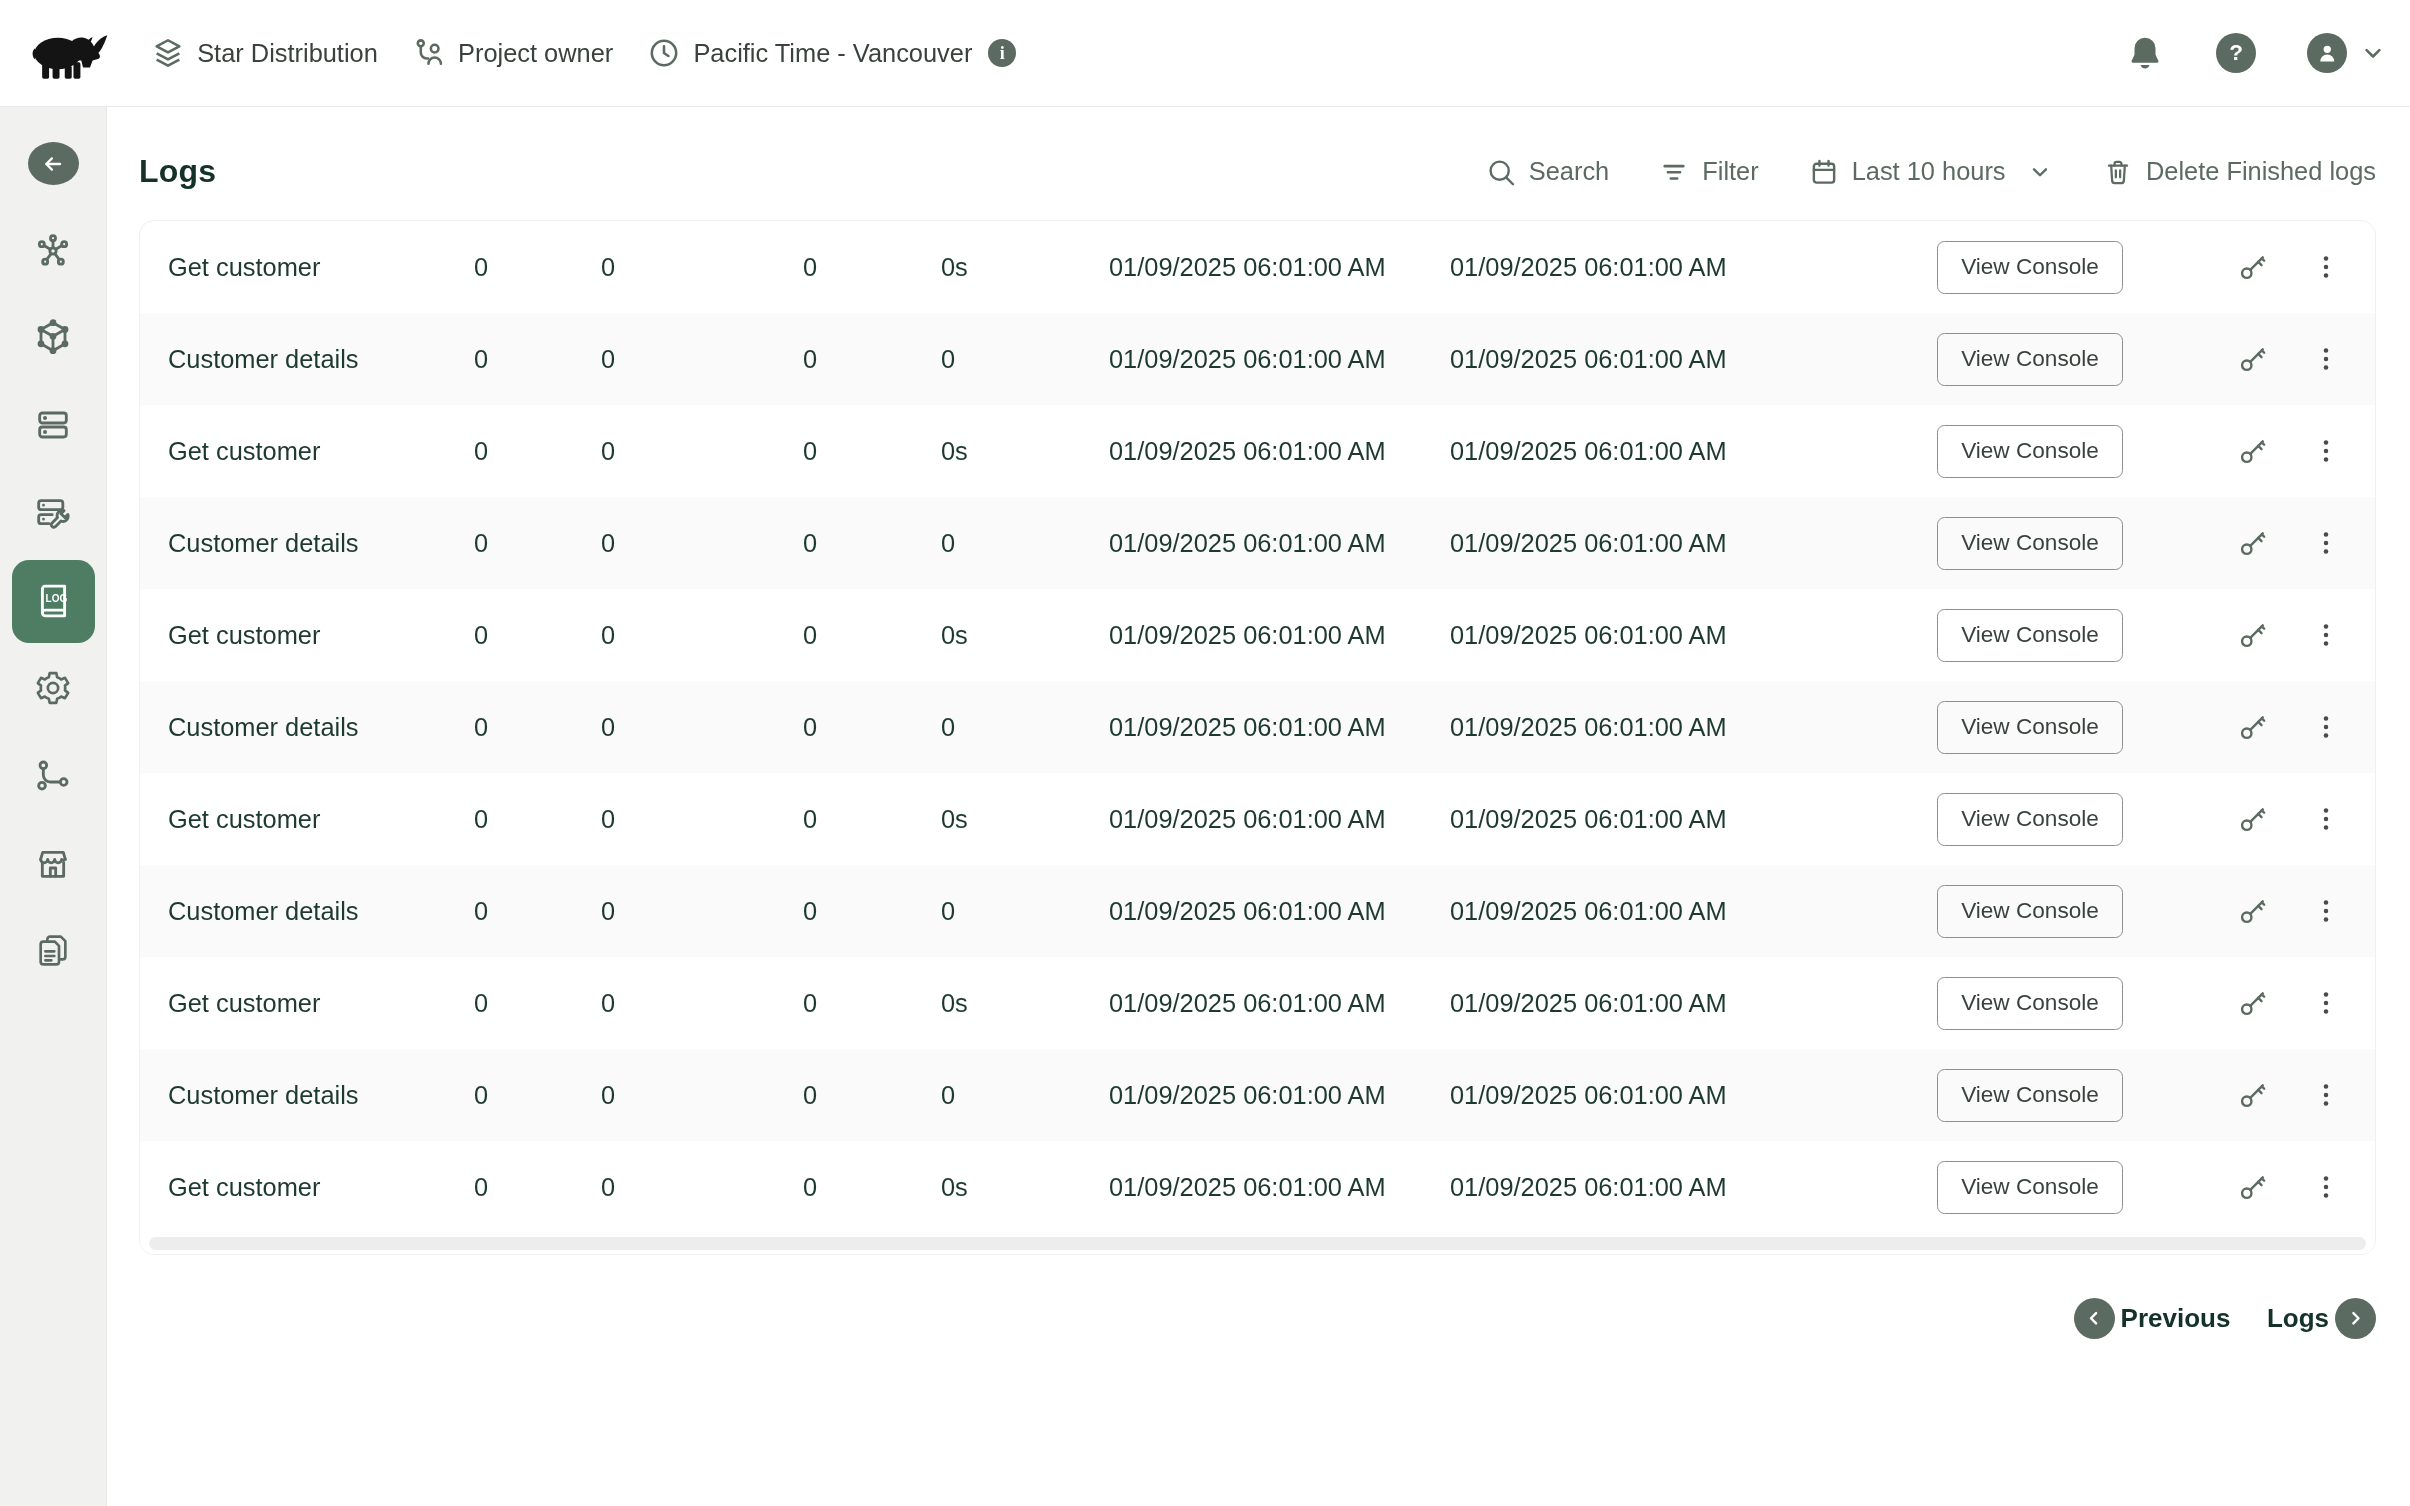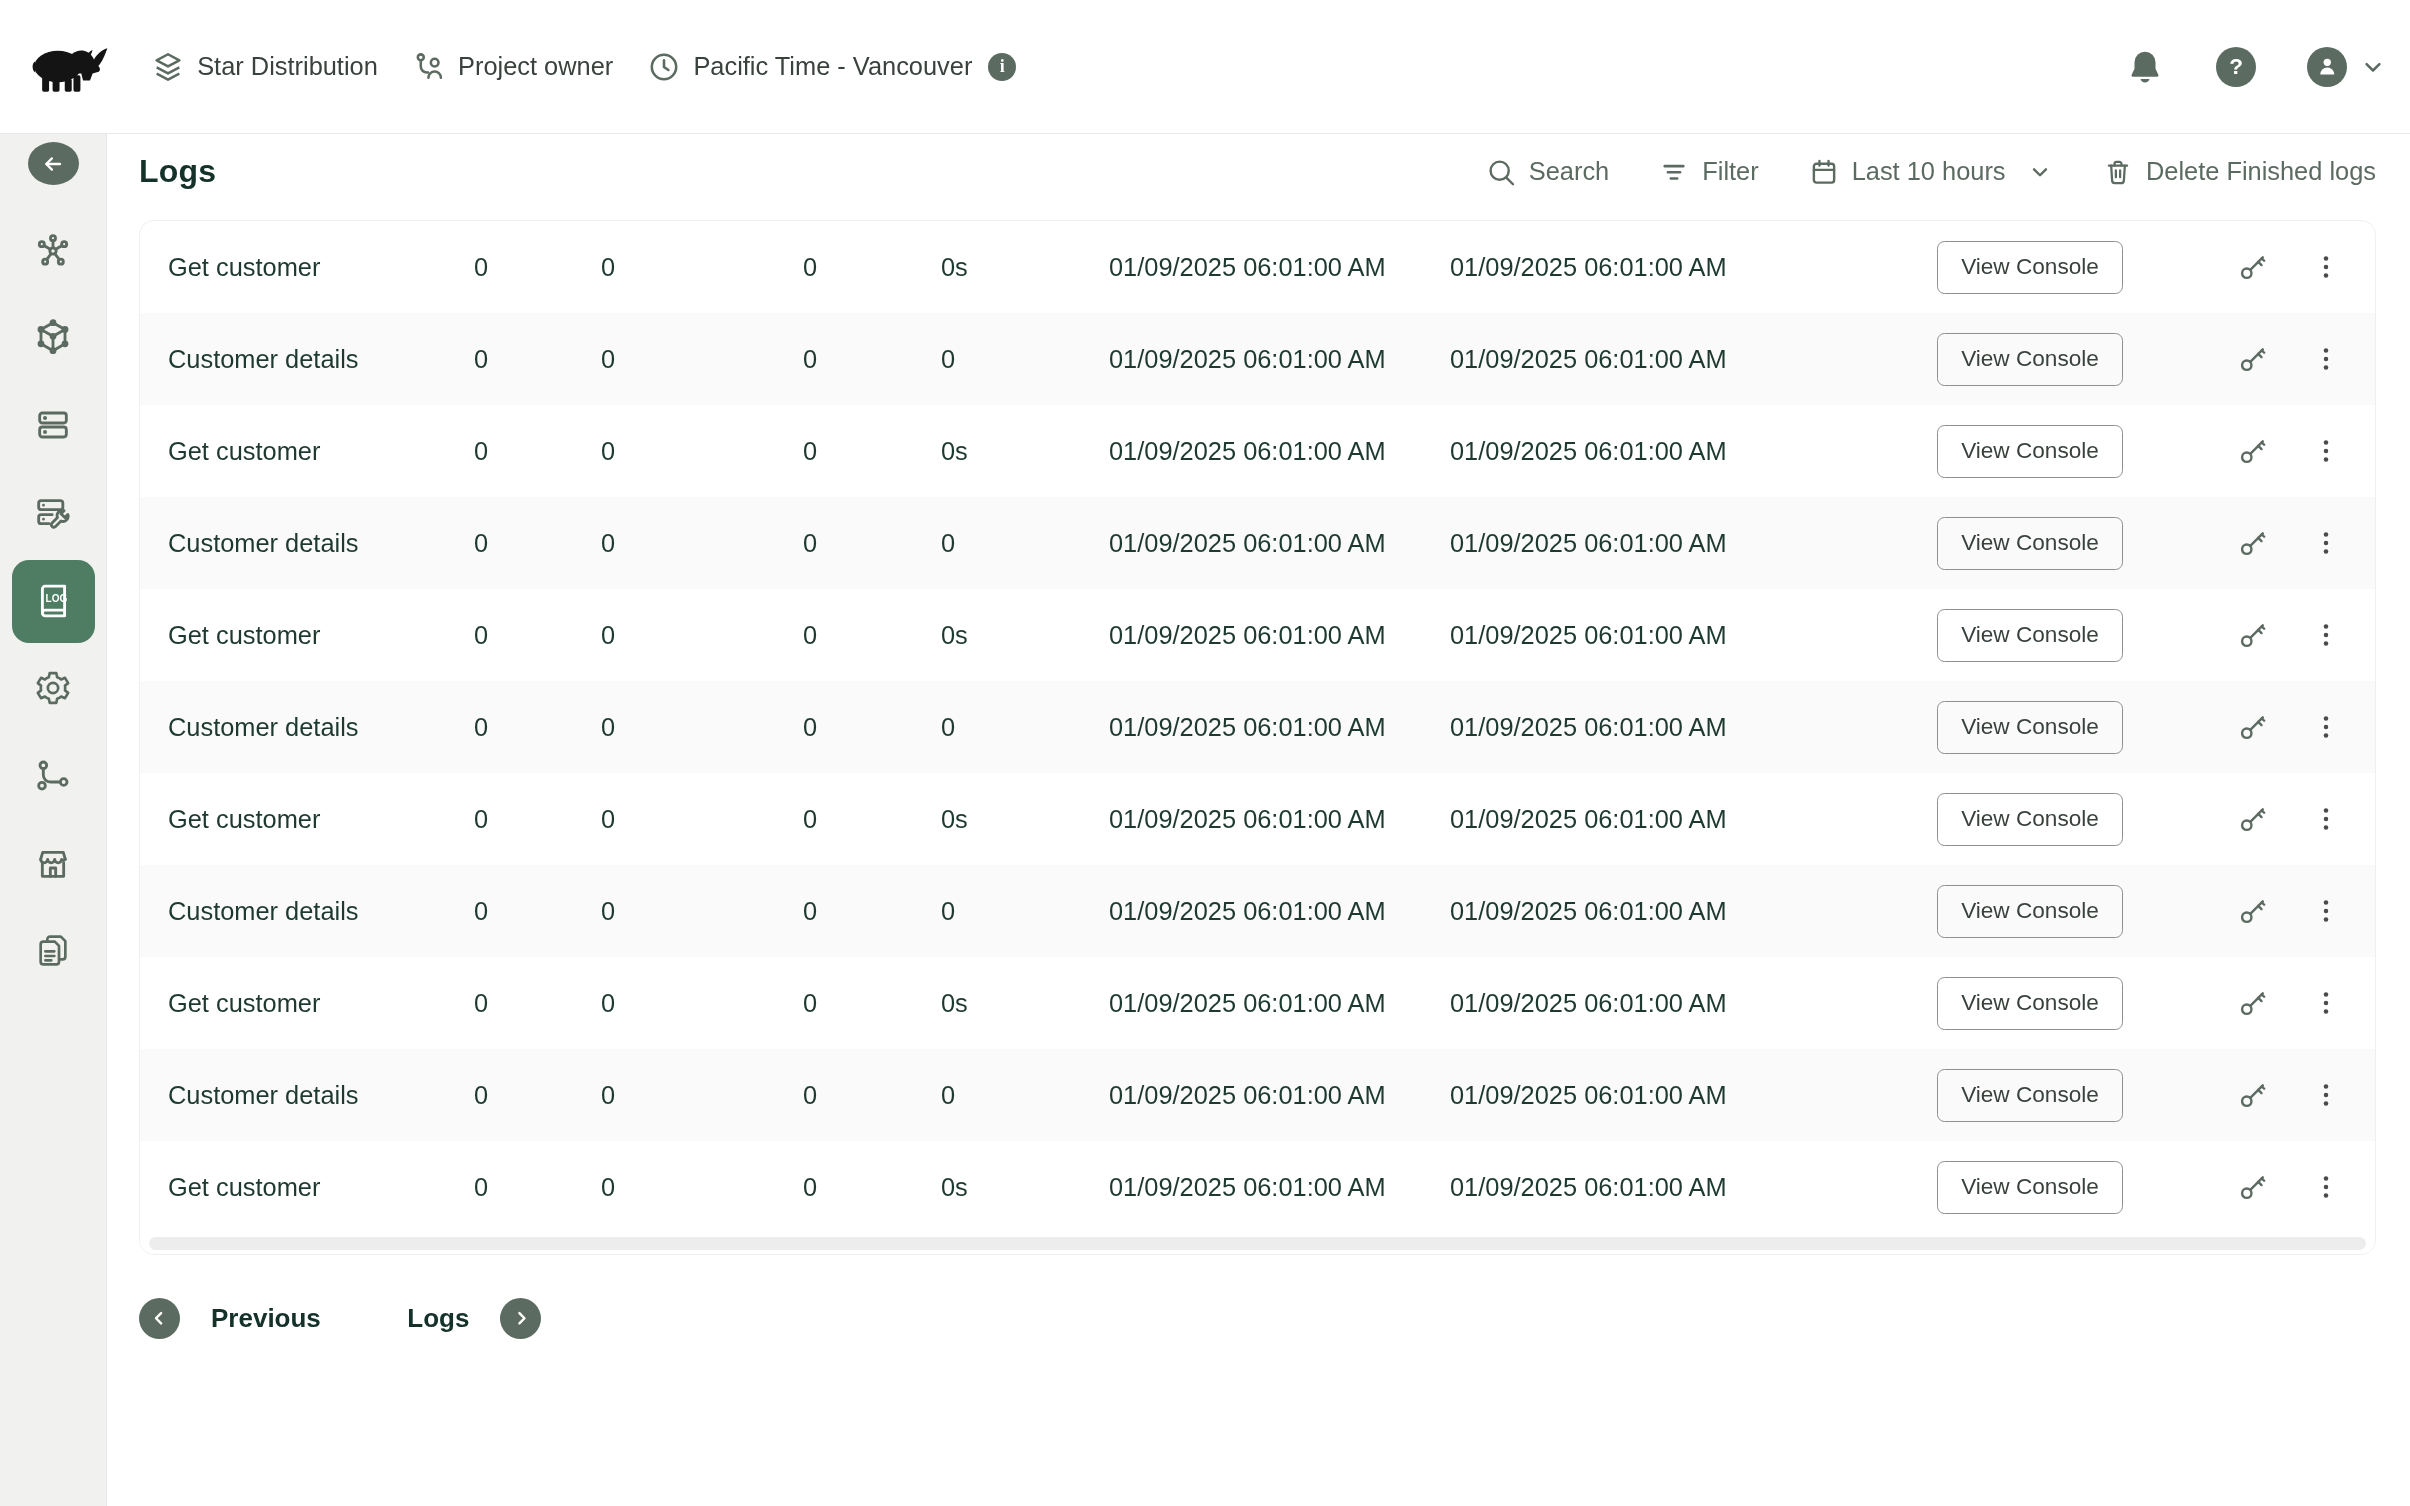--- a/index.html
+++ b/index.html
@@ -1,20 +1,20 @@
 <!DOCTYPE html>
 <html style="font-size:15px"><head>
 <meta charset="utf-8">
 <style>
   * { box-sizing: border-box; margin: 0; padding: 0; }
   html, body { width: 2411px; height: 1507px; overflow: hidden; background: #fff;
     font-family: "Liberation Sans", "DejaVu Sans", sans-serif; color: #1e3a30; }
 
   
-  .topbar { position: absolute; left: 0; top: 0; width: 2411px; height: 134px;
+  .topbar { position: absolute; left: 0; top: 0; width: 2411px; height: 107px;
     background: #fff; border-bottom: 0.9px solid #e9e9e9; display: flex; align-items: center;
     padding: 0 24.5px 0 21px; z-index: 5; }
   .logo-wrap { width: 90px; height: 81px; display: flex; align-items: center; justify-content: center; margin-right: 40px; }
   .topnav { display: flex; align-items: center; gap: 34px; }
   .topnav-item { display: flex; align-items: center; gap: 12.2px; color: #39423c; font-size: 25.4px; font-weight: 500; cursor: default; }
   .topnav-item .ic { color: #5c6b61; display: flex; }
   .info-badge { width: 28px; height: 28px; border-radius: 50%; background: #5c6b61; color: #fff;
     display: inline-flex; align-items: center; justify-content: center; font-size: 18px; font-weight: 700;
     font-family: "Liberation Serif", serif; margin-left: 3.8px; }
   .topbar-right { margin-left: auto; display: flex; align-items: center; gap: 51px; }
@@ -55,21 +55,21 @@
     background: transparent; font-family: inherit; font-size: 22.6px; color: #39423c; cursor: pointer;
     display: flex; align-items: center; justify-content: center; }
   .c-action { display: flex; align-items: center; gap: 40px; padding-left: 73px; color: #5c6b61; }
   .h-action { padding-left: 68px; }
   .kebab { display: flex; color: #4a4a4a; cursor: pointer; }
   .keyic { display: flex; cursor: pointer; }
   .scrollbar-strip { height: 21px; display: flex; align-items: center; padding: 0 9.4px; background: #fff; }
   .scroll-thumb { height: 12.2px; border-radius: 6.6px; background: #ededed; width: 100%; }
 
   
-  .pagination { margin-top: 43px; display: flex; align-items: center; justify-content: flex-start; gap: 31px; }
+  .pagination { margin-top: 43px; display: flex; align-items: center; justify-content: flex-end; gap: 6px; }
   .pg-circle { width: 41px; height: 41px; border-radius: 50%; background: #5c6b61; color: #fff;
     display: flex; align-items: center; justify-content: center; border: none; cursor: pointer; }
   .pg-label { font-size: 26px; font-weight: 700; color: #14322a; cursor: pointer; }
   .pg-gap { width: 24.5px; }
 </style>
 </head>
 <body>
 
 <svg width="0" height="0" style="position:absolute">
   <defs>

